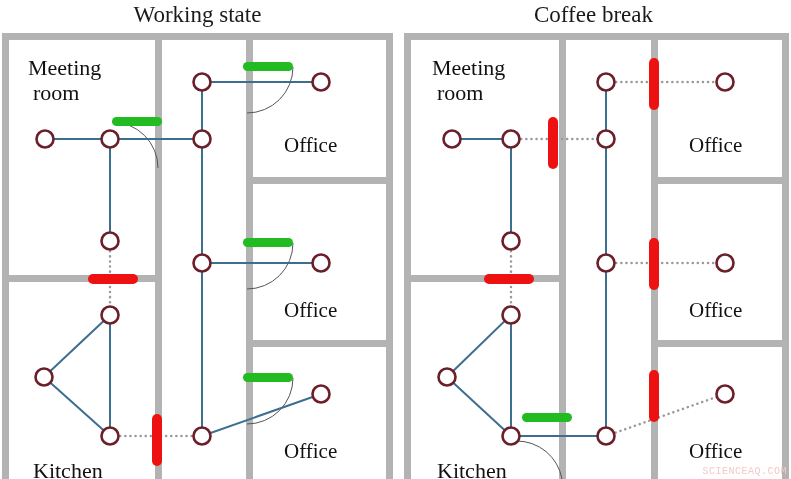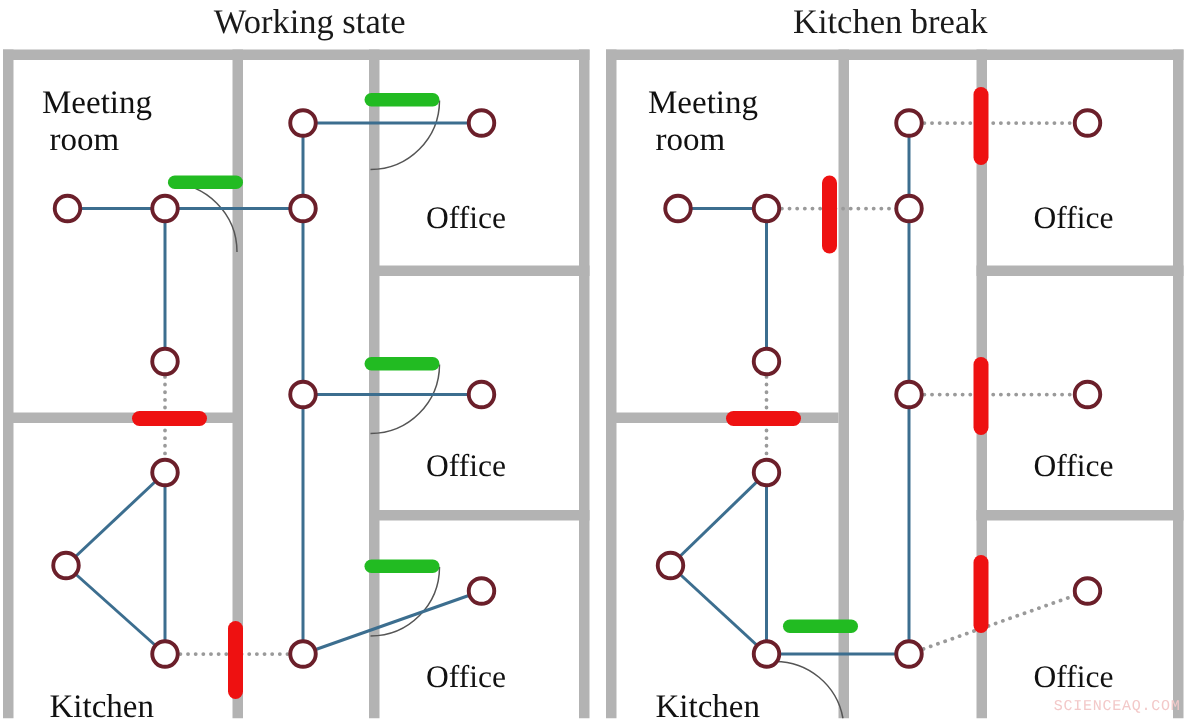--- a/index.html
+++ b/index.html
@@ -1,20 +1,20 @@
 <!DOCTYPE html>
 <html><head>
 <meta charset="utf-8">
 <style>
   html,body{margin:0;padding:0;background:#ffffff;}
   body{width:791px;height:479px;overflow:hidden;
        font-family:"Liberation Serif", serif;}
   .wrap{position:relative;width:791px;height:479px;}
   .panel{position:absolute;top:0;height:479px;width:395px;}
-  .panel.left{left:0;padding-left:18px;}
+  .panel.left{left:0;}
   .panel.right{left:396px;}
   .title{position:absolute;top:0;left:0;width:100%;
          text-align:center;font-size:23px;color:#1a1a1a;
          font-family:"Liberation Serif", serif;line-height:30px;}
   svg{position:absolute;top:0;left:0;}
   .roomlabel{font-family:"Liberation Serif", serif;font-size:21px;fill:#111111;}
   .roomlabel.big{font-size:22px;}
   .watermark{position:absolute;right:4px;bottom:2px;font-size:10px;
              color:#f3c9c9;font-family:Liberation Mono, monospace;
              letter-spacing:.5px;}
@@ -102,21 +102,21 @@
       <text class="roomlabel" x="284" y="152">Office</text>
       <text class="roomlabel" x="284" y="317">Office</text>
       <text class="roomlabel" x="284" y="458">Office</text>
       <text class="roomlabel big" x="33" y="478">Kitchen</text>
     </svg>
   </div>
 
   <div class="divider"></div>
 
   <div class="panel right">
-    <div class="title">Kitchen break</div>
+    <div class="title">Coffee break</div>
 
     <svg width="395" height="479" viewBox="0 0 395 479">
 
       <g fill="#b3b3b3">
         <rect x="8" y="33" width="385" height="7"></rect>
         <rect x="8" y="33" width="7" height="446"></rect>
         <rect x="386" y="33" width="7" height="446"></rect>
         <rect x="163" y="33" width="7" height="446"></rect>
         <rect x="255" y="33" width="7" height="446"></rect>
         <rect x="8" y="275" width="155" height="7"></rect>

